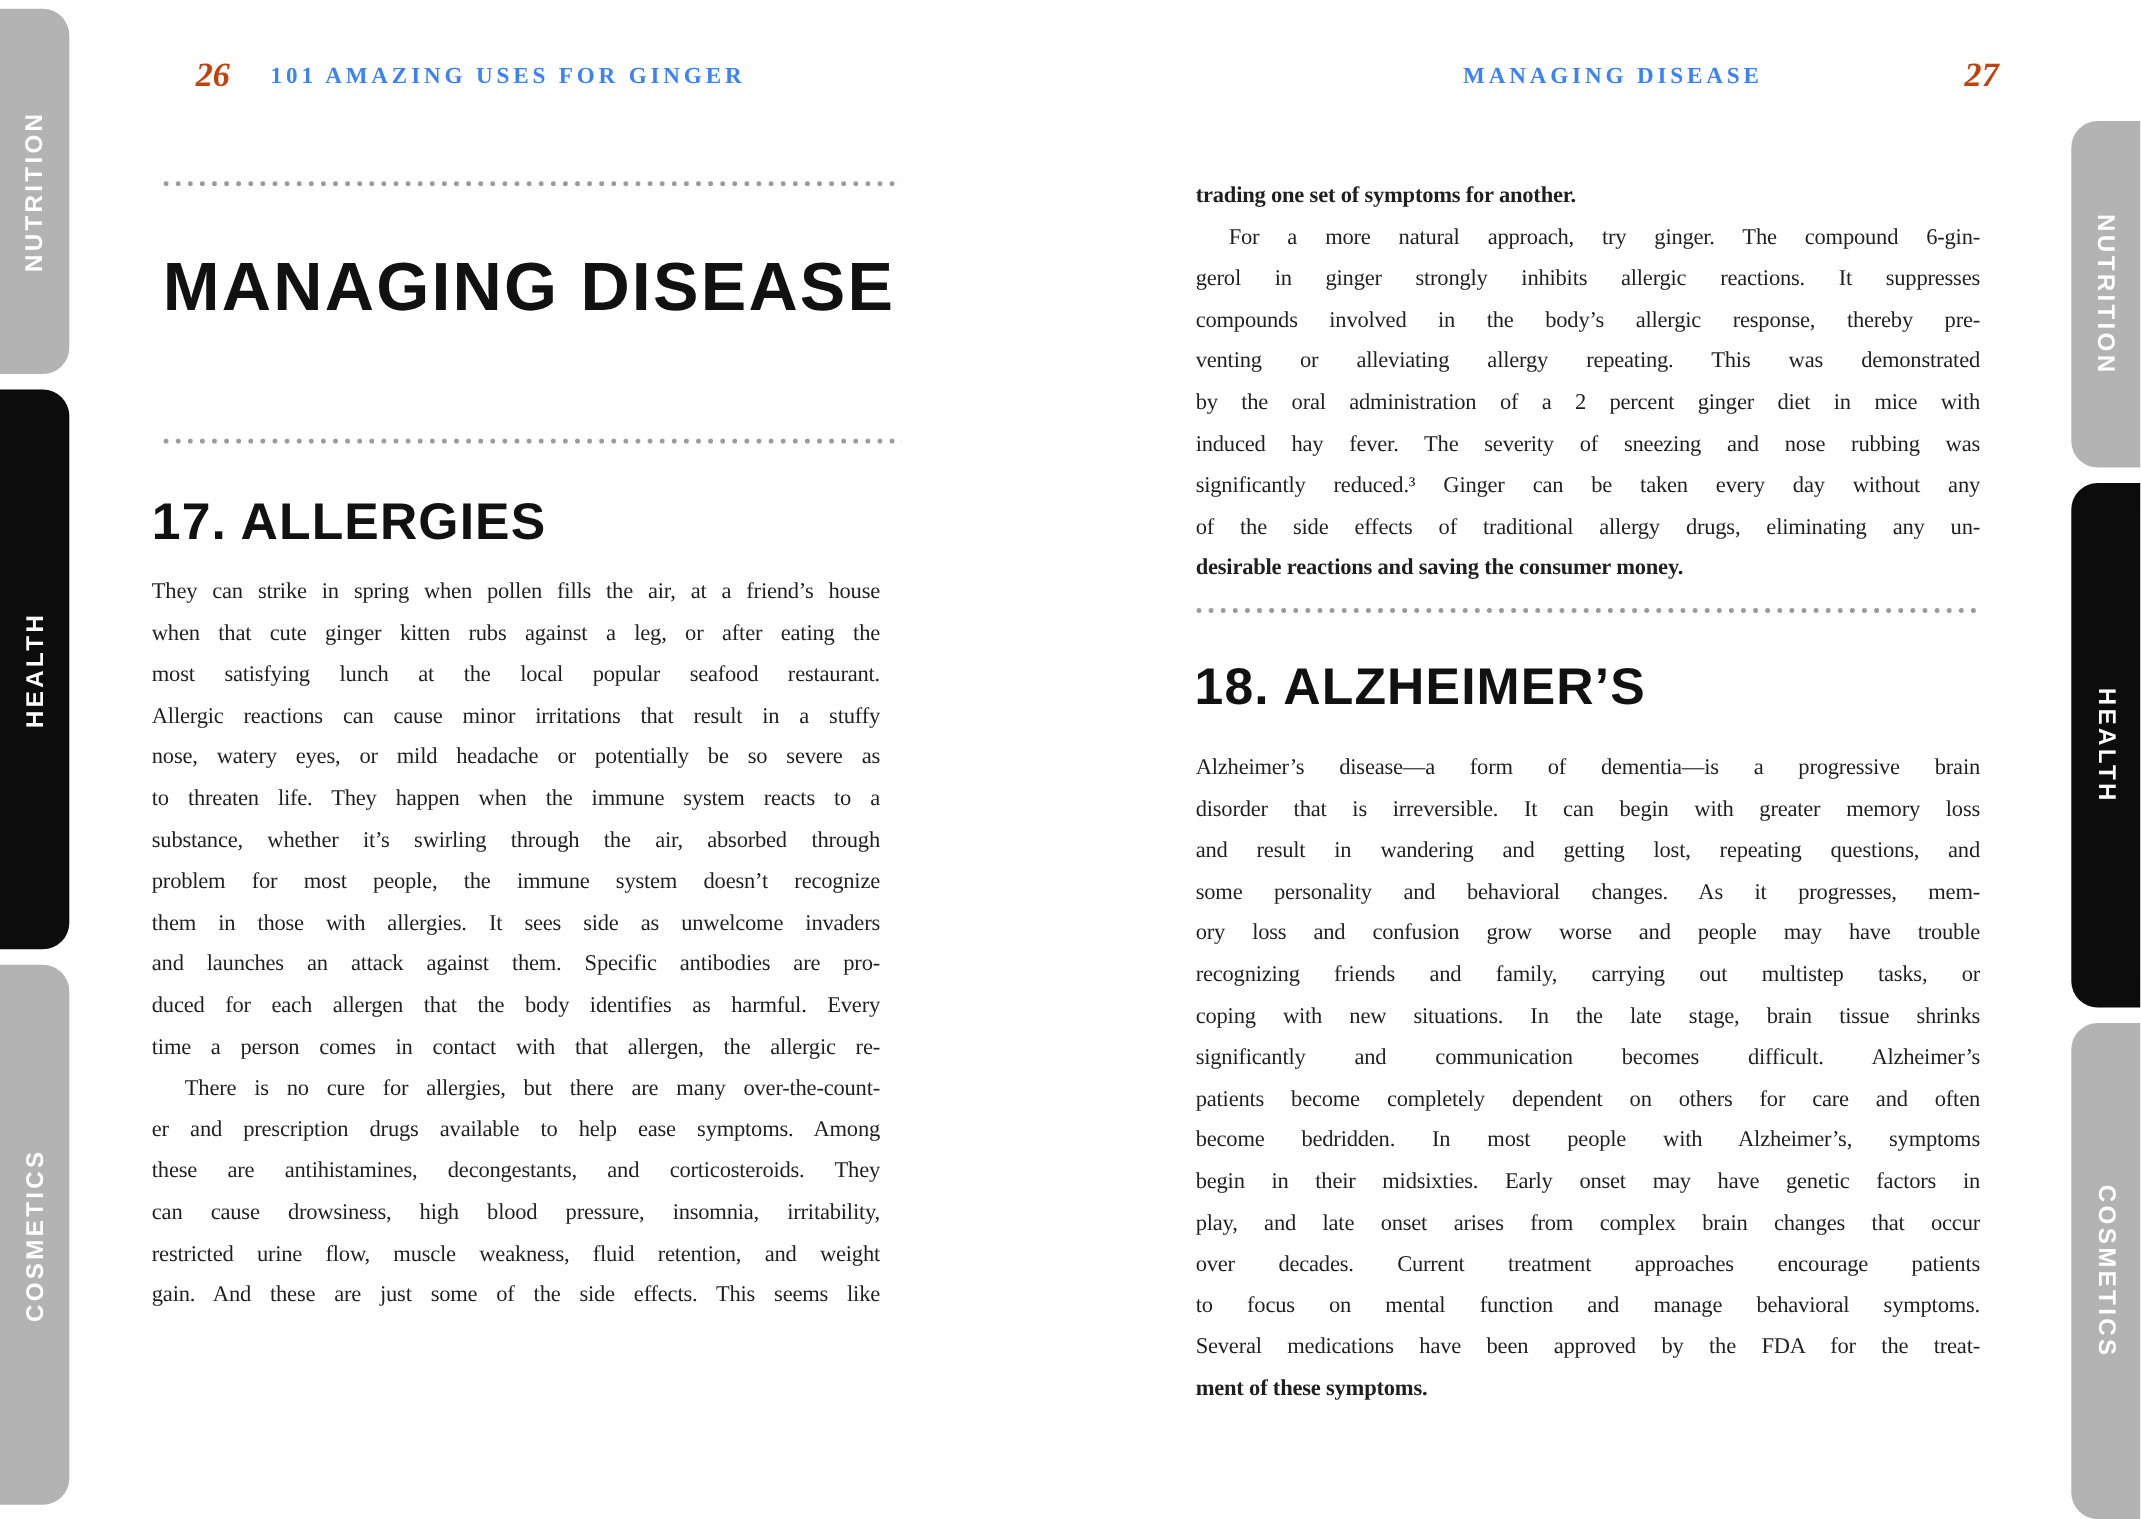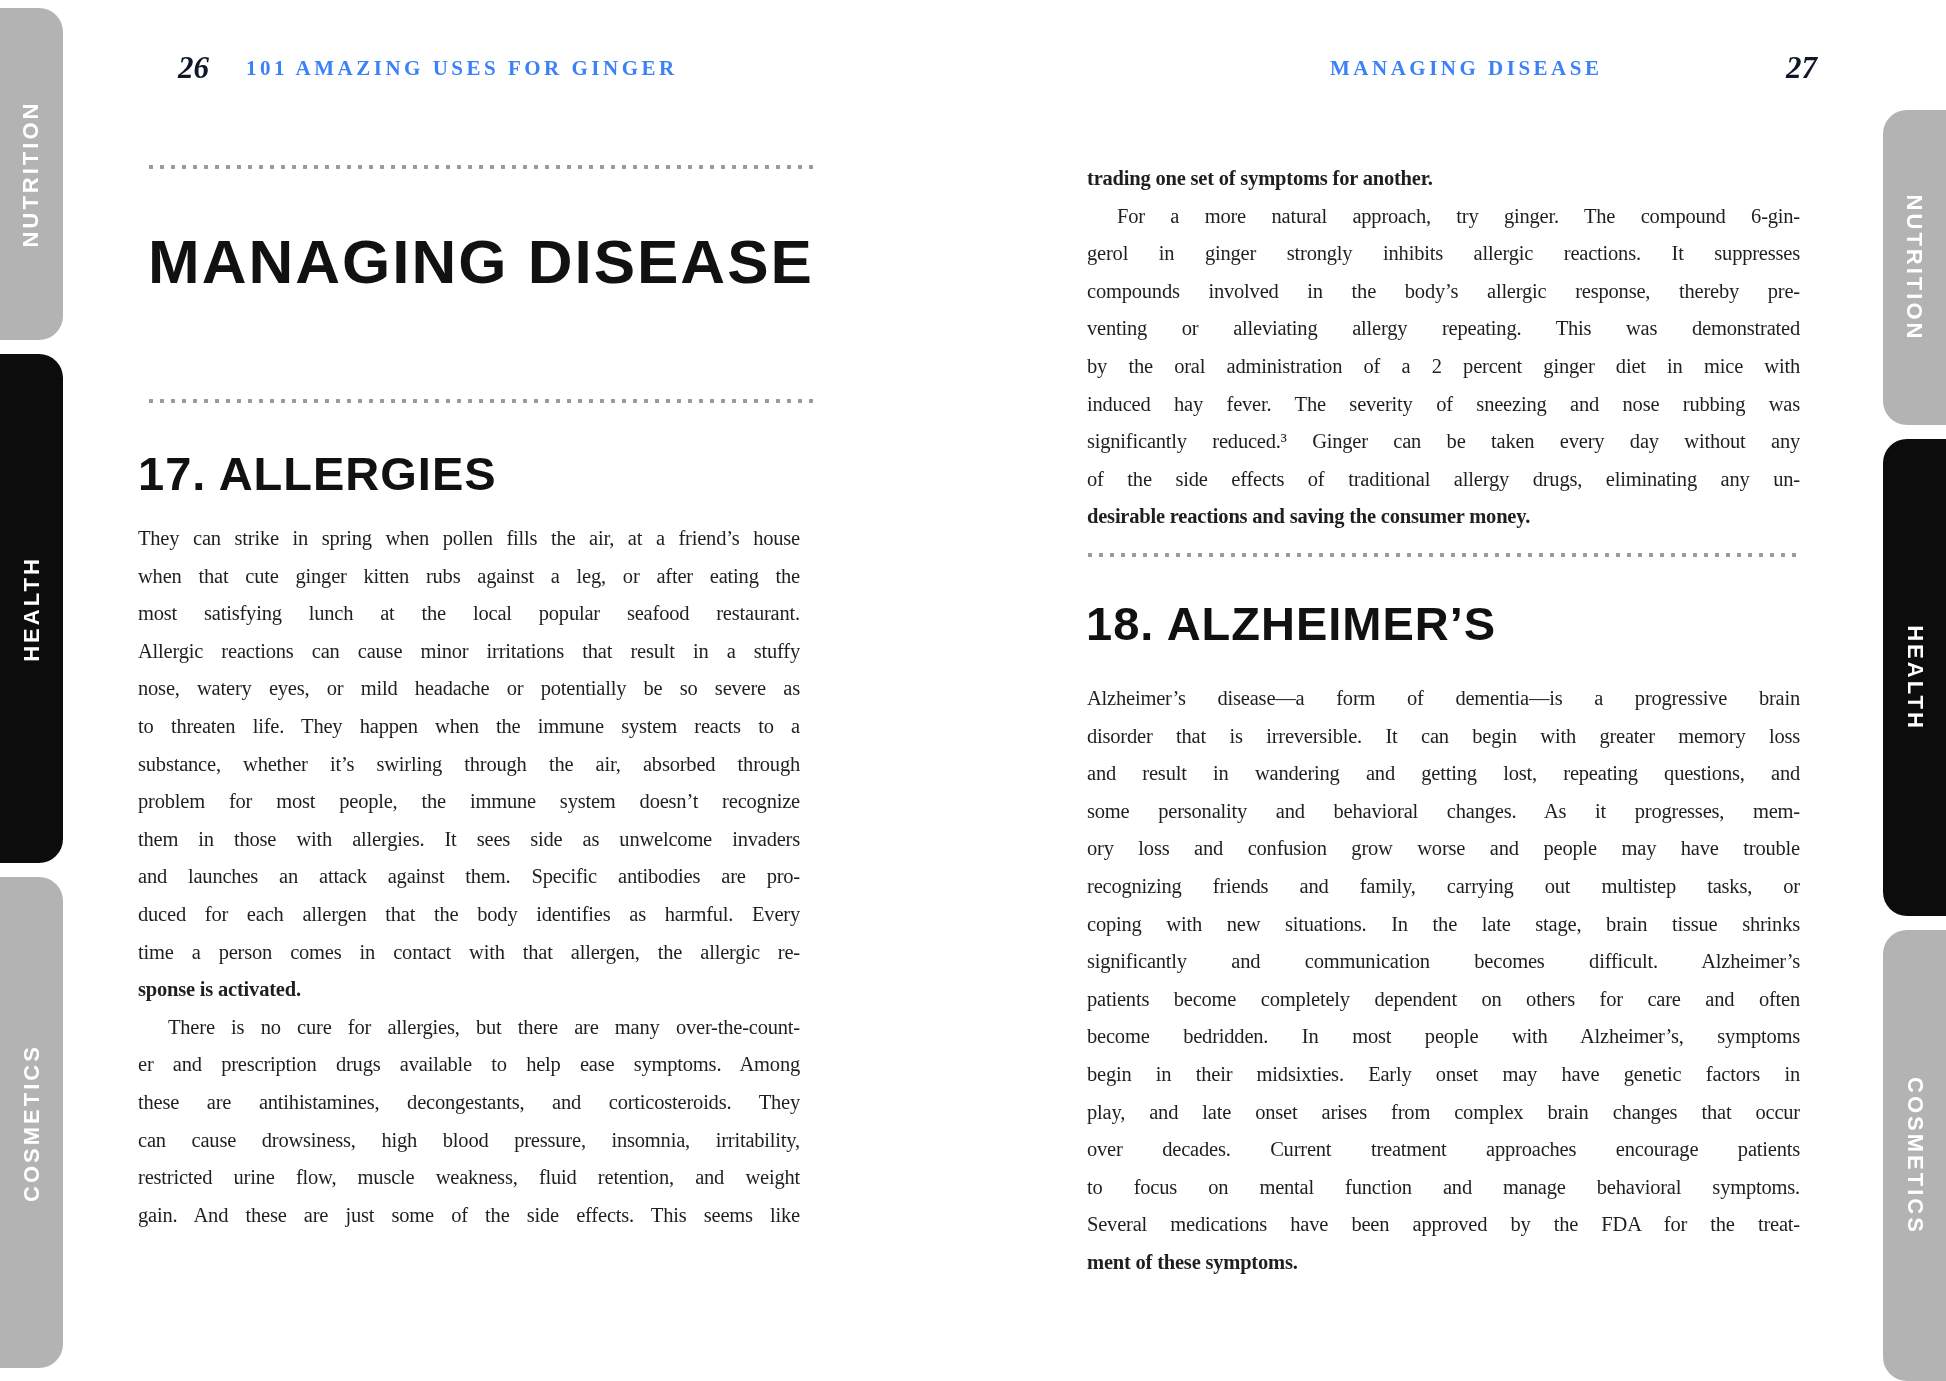--- a/index.html
+++ b/index.html
@@ -34,21 +34,21 @@
 
   
   .runhead {
     position:absolute; top:56px;
     font-family:Liberation Serif, serif; font-weight:bold;
     color:#3b82f6; font-size:21px; letter-spacing:3.5px; white-space:nowrap;
   }
   .runhead-left  { left:246px; }
   .runhead-right { left:1330px; }
   .pageno {
-    position:absolute; top:50px; color:#0f172a;
+    position:absolute; top:50px; color:#c2410c;
     font-family:"Liberation Serif", serif; font-style:italic; font-weight:bold;
     font-size:31px;
   }
   .pageno-left  { left:178px; }
   .pageno-right { left:1786px; }
 
   
   .dots {
     position:absolute; height:6px;
     background-image:radial-gradient(circle at 3px 3px, #9a9a9a 2.1px, rgba(0,0,0,0) 2.5px);
@@ -120,21 +120,20 @@
         <div class="line">most satisfying lunch at the local popular seafood restaurant.</div>
         <div class="line">Allergic reactions can cause minor irritations that result in a stuffy</div>
         <div class="line">nose, watery eyes, or mild headache or potentially be so severe as</div>
         <div class="line">to threaten life. They happen when the immune system reacts to a</div>
         <div class="line">substance, whether it’s swirling through the air, absorbed through</div>
         <div class="line">problem for most people, the immune system doesn’t recognize</div>
         <div class="line">them in those with allergies. It sees side as unwelcome invaders</div>
         <div class="line">and launches an attack against them. Specific antibodies are pro-</div>
         <div class="line">duced for each allergen that the body identifies as harmful. Every</div>
         <div class="line">time a person comes in contact with that allergen, the allergic re-</div>
-        <div class="line lastline">sponse is activated.</div>
       </div>
     <div>
         <div class="line indent">There is no cure for allergies, but there are many over-the-count-</div>
         <div class="line">er and prescription drugs available to help ease symptoms. Among</div>
         <div class="line">these are antihistamines, decongestants, and corticosteroids. They</div>
         <div class="line">can cause drowsiness, high blood pressure, insomnia, irritability,</div>
         <div class="line">restricted urine flow, muscle weakness, fluid retention, and weight</div>
         <div class="line">gain. And these are just some of the side effects. This seems like</div>
       </div>
   </div>

